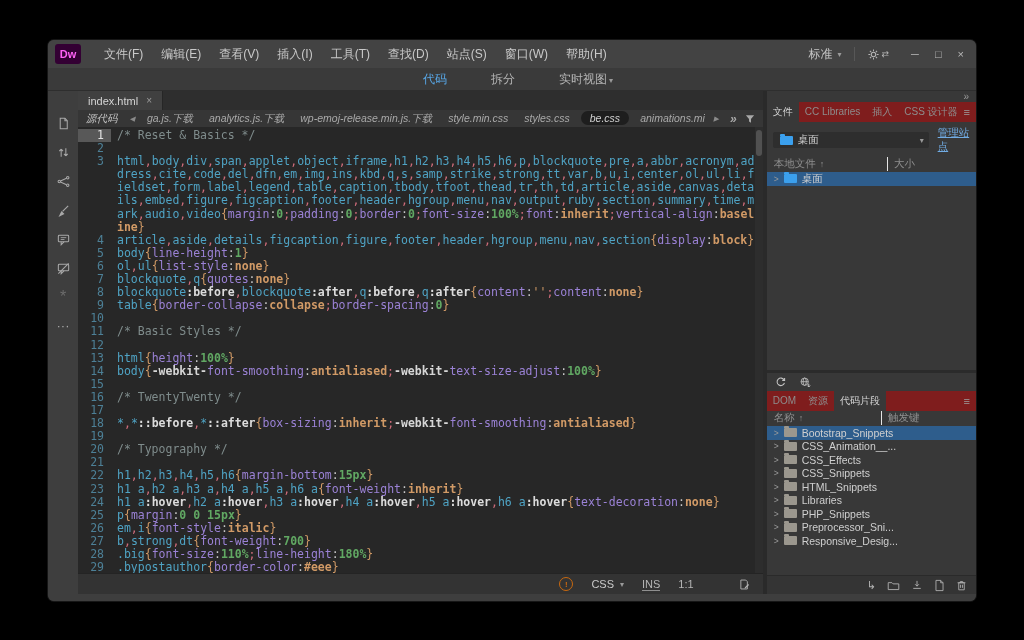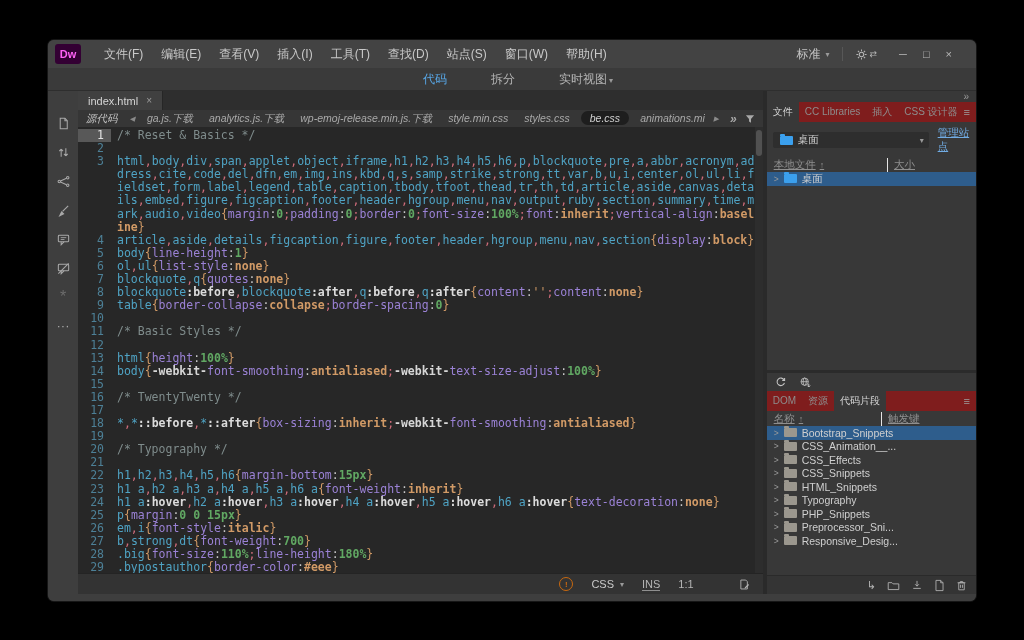--- a/index.html
+++ b/index.html
@@ -6,21 +6,21 @@
   body{width:1024px;height:640px;background:#000;overflow:hidden;
        font-family:"Liberation Sans", sans-serif; -webkit-font-smoothing:antialiased;}
   .window{position:absolute;left:48px;top:40px;width:928px;height:561px;background:#3e3e3e;
           border-radius:6px;overflow:hidden;box-shadow:0 0 0 1px #161616,0 10px 30px rgba(0,0,0,.7);}
   
   .titlebar{height:28px;display:flex;align-items:center;background:#434343;}
   .logo{width:26px;height:20px;margin-left:7px;border-radius:3px;background:#330033;color:#ff61f6;
         font-weight:bold;font-size:11px;display:flex;align-items:center;justify-content:center;}
   .menubar{display:flex;margin-left:14px;}
   .menu-item{font-size:12px;color:#c9c9c9;padding:0 9px;line-height:28px;cursor:default;}
-  .tb-right{margin-left:auto;display:flex;align-items:center;gap:12px;padding-right:24px;}
+  .tb-right{margin-left:auto;display:flex;align-items:center;gap:12px;padding-right:12px;}
   .workspace{font-size:12px;color:#c5c5c5;display:flex;align-items:center;gap:5px;}
   .chev{font-size:8px;color:#9a9a9a;}
   .vsep{width:1px;height:14px;background:#575757;}
   .gearwrap{display:flex;align-items:center;gap:2px;color:#b5b5b5;}
   .syncglyph{font-size:9px;color:#b5b5b5;}
   .winbtns{display:flex;gap:16px;margin-left:10px;color:#b8b8b8;font-size:11px;}
   .winbtns span{cursor:default;}
   
   .viewbar{height:22px;background:#3a3a3a;border-bottom:1px solid #2e2e2e;display:flex;
            align-items:center;justify-content:center;gap:32px;}
@@ -84,21 +84,21 @@
   .collapser{height:11px;line-height:11px;text-align:right;padding-right:7px;color:#9a9a9a;font-size:10px;}
   .ptabs{display:flex;align-items:stretch;background:#7f1d1d;height:20px;}
   .ptab{padding:0 6px;line-height:20px;color:#8d8d8d;font-size:10px;white-space:nowrap;}
   .ptab.active{background:#383838;color:#d6d6d6;}
   .pmenu{margin-left:auto;color:#9e9e9e;line-height:20px;padding-right:6px;font-size:11px;}
   .siterow{display:flex;align-items:center;gap:9px;padding:4px 6px 3px;}
   .siteselect{flex:0 0 146px;height:16px;background:#2e2e2e;border-radius:2px;display:flex;
               align-items:center;padding:0 5px;gap:5px;}
   .siteselect .slabel{flex:1;color:#cfcfcf;font-size:10.5px;}
   .managesites{color:#71ace4;text-decoration:underline;font-size:10.5px;cursor:pointer;}
-  .cols{display:flex;height:15px;align-items:flex-end;color:#8f8f8f;font-size:10.5px;text-decoration:underline;}
+  .cols{display:flex;height:15px;align-items:flex-start;color:#8f8f8f;font-size:10.5px;}
   .cols .c1{flex:1;padding-left:7px;display:flex;gap:4px;align-items:center;}
   .cols .c2{flex:0 0 82px;border-left:1px solid #e5e5e5;padding-left:6px;}
   .sortarrow{font-size:9px;color:#8f8f8f;}
   .tree-row{height:13.5px;display:flex;align-items:center;padding-left:4px;}
   .tree-row.selected{background:#2e5d8c;}
   .tchev{width:11px;color:#9a9a9a;font-size:8.5px;text-align:center;}
   .folder{width:13px;height:9px;border-radius:1px;position:relative;display:inline-block;margin:0 0 0 2px;flex:0 0 13px;}
   .folder::before{content:'';position:absolute;top:-2px;left:0;width:5px;height:2px;background:inherit;border-radius:1px 1px 0 0;}
   .folder.blue{background:#3ba0ee;}
   .folder.gray{background:#9b978e;}
@@ -479,21 +479,21 @@
               <span class="tlabel">CSS_Snippets</span>
             </div>
             <div class="tree-row">
               <span class="tchev">&gt;</span>
               <span class="folder gray"></span>
               <span class="tlabel">HTML_Snippets</span>
             </div>
             <div class="tree-row">
               <span class="tchev">&gt;</span>
               <span class="folder gray"></span>
-              <span class="tlabel">Typography</span>
+              <span class="tlabel">Libraries</span>
             </div>
             <div class="tree-row">
               <span class="tchev">&gt;</span>
               <span class="folder gray"></span>
               <span class="tlabel">PHP_Snippets</span>
             </div>
             <div class="tree-row">
               <span class="tchev">&gt;</span>
               <span class="folder gray"></span>
               <span class="tlabel">Preprocessor_Sni...</span>

